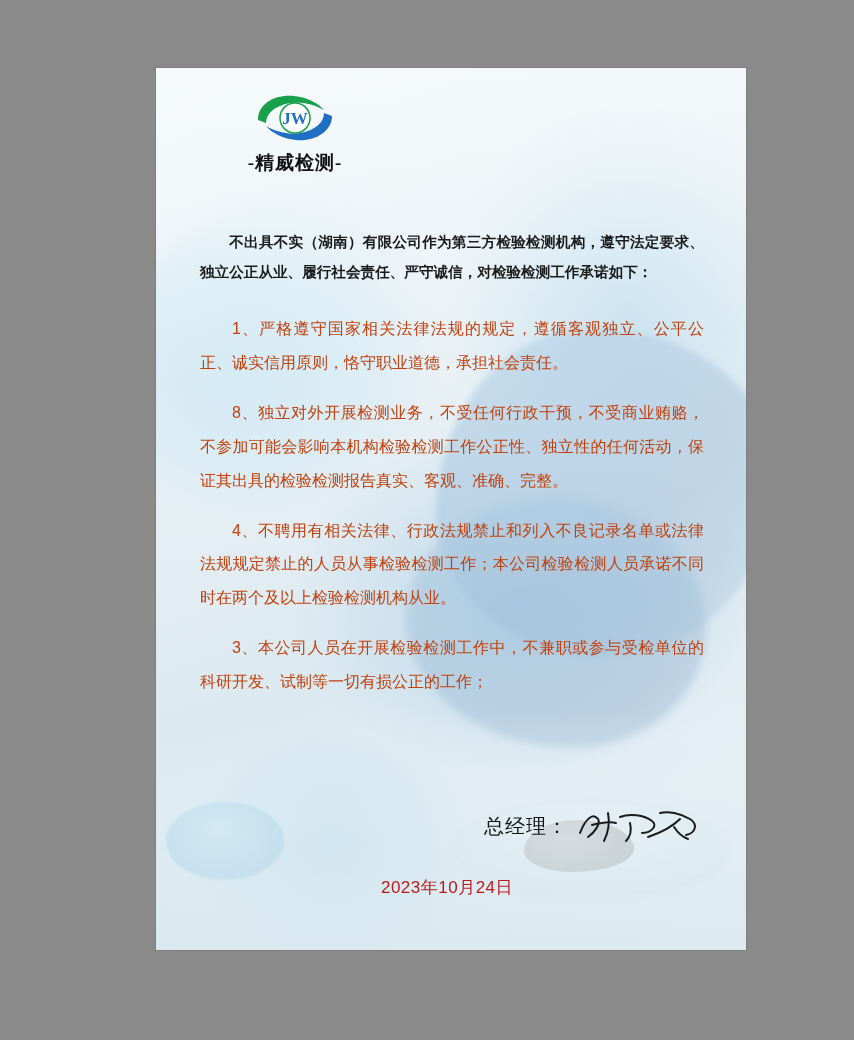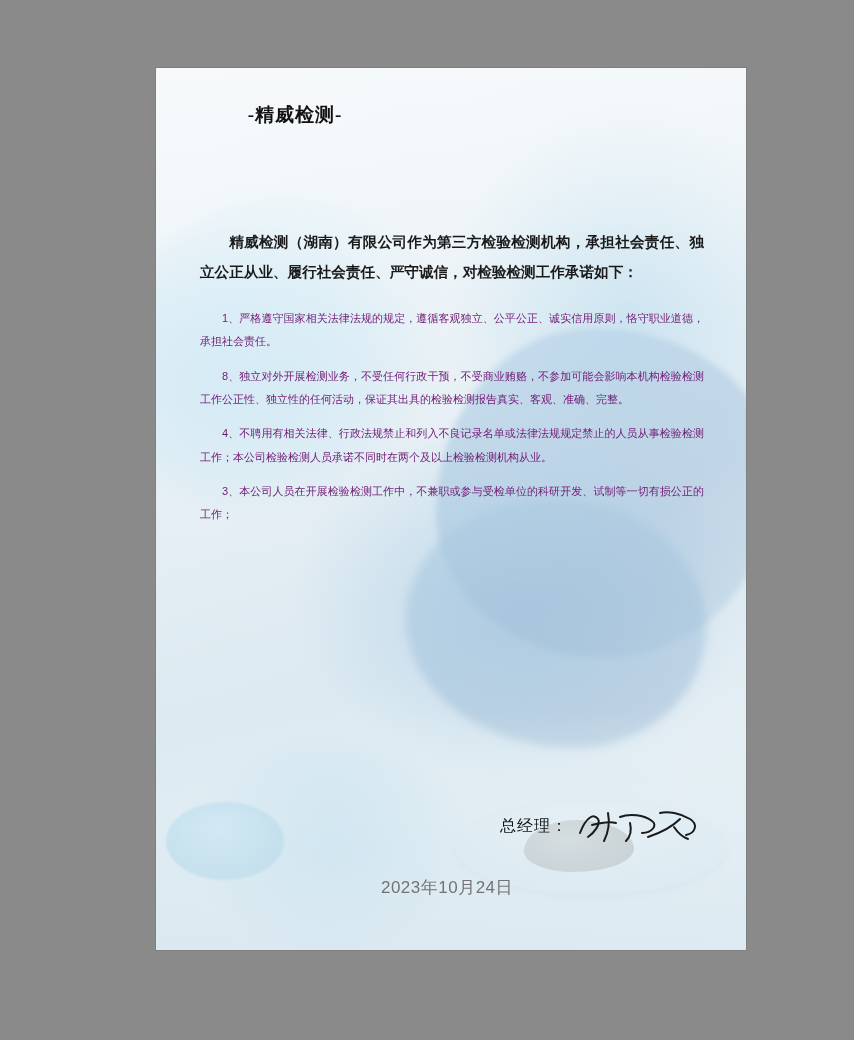--- a/index.html
+++ b/index.html
@@ -111,21 +111,21 @@
     text-align: center;
   }
   .logo-mark {
     width: 86px;
     height: 56px;
     margin: 0 auto;
     position: relative;
   }
   .logo-mark svg { display: block; }
   .logo-text {
-    margin-top: 12px;
+    margin-top: 4px;
     font-family: "Liberation Serif", serif;
     font-weight: bold;
     font-size: 19px;
     letter-spacing: 1px;
     color: #111;
   }
 
   .doc-title {
     position: absolute;
     top: 95px;
@@ -153,56 +153,56 @@
     text-align: justify;
   }
 
   .clauses {
     position: absolute;
     left: 44px;
     right: 42px;
     top: 228px;
   }
   .clause {
-    font-size: 11px;
+    font-size: 16px;
     line-height: 2.12;
-    color: #701a75;
+    color: #c2410c;
     text-indent: 2em;
     text-align: justify;
     margin-bottom: 1px;
   }
 
   .signature-row {
     position: absolute;
     left: 44px;
     right: 42px;
     top: 735px;
     display: flex;
     justify-content: flex-end;
     align-items: center;
   }
   .sig-label {
-    font-size: 16px;
+    font-size: 20px;
     color: #141414;
     letter-spacing: 1px;
   }
   .sig-mark {
     margin-left: 6px;
     width: 130px;
     height: 46px;
   }
 
   .date-line {
     position: absolute;
     left: 0;
     right: 42px;
     top: 808px;
     text-align: center;
     font-size: 17px;
-    color: #737373;
+    color: #b91c1c;
     letter-spacing: 0.5px;
     padding-left: 34px;
   }
 </style>
 </head>
 <body>
 
 <div class="sheet">
   <div class="bg">
     <div class="bg-blur1"></div>
@@ -211,25 +211,33 @@
     <div class="bg-dish"></div>
     <div class="bg-sample"></div>
     <div class="bg-cap"></div>
     <div class="bg-bottom-shade"></div>
     <div class="bg-veil"></div>
   </div>
 
   <div class="content">
 
     <div class="logo-block">
+      <div class="logo-mark">
+        <svg width="86" height="56" viewBox="0 0 86 56" xmlns="http://www.w3.org/2000/svg">
+          <path d="M6 30 C6 13, 24 4, 42 6 C56 7.5, 66 13, 72 20 C62 14, 48 11, 38 13 C22 16, 14 24, 14 33 Z" fill="#19a04b"></path>
+          <path d="M80 26 C80 42, 62 52, 44 50 C30 48.5, 20 43, 14 36 C24 42, 38 45, 48 43 C64 40, 72 32, 72 23 Z" fill="#1f6fc4"></path>
+          <circle cx="43" cy="28" r="15" fill="#ffffff" stroke="#19a04b" stroke-width="1.5"></circle>
+          <text x="43" y="34" font-family="Liberation Serif, serif" font-size="17" font-weight="bold" fill="#1f6fc4" text-anchor="middle">JW</text>
+        </svg>
+      </div>
       <div class="logo-text">-精威检测-</div>
     </div>
 
 
-    <div class="intro">精威检测（湖南）有限公司作为第三方检验检测机构，承担社会责任、独立公正从业、履行社会责任、严守诚信，对检验检测工作承诺如下：</div>
+    <div class="intro">不出具不实（湖南）有限公司作为第三方检验检测机构，遵守法定要求、独立公正从业、履行社会责任、严守诚信，对检验检测工作承诺如下：</div>
 
     <div class="clauses">
       <p class="clause">1、严格遵守国家相关法律法规的规定，遵循客观独立、公平公正、诚实信用原则，恪守职业道德，承担社会责任。</p>
       <p class="clause">8、独立对外开展检测业务，不受任何行政干预，不受商业贿赂，不参加可能会影响本机构检验检测工作公正性、独立性的任何活动，保证其出具的检验检测报告真实、客观、准确、完整。</p>
       <p class="clause">4、不聘用有相关法律、行政法规禁止和列入不良记录名单或法律法规规定禁止的人员从事检验检测工作；本公司检验检测人员承诺不同时在两个及以上检验检测机构从业。</p>
       <p class="clause">3、本公司人员在开展检验检测工作中，不兼职或参与受检单位的科研开发、试制等一切有损公正的工作；</p>
     </div>
 
     <div class="signature-row">
       <span class="sig-label">总经理：</span>

